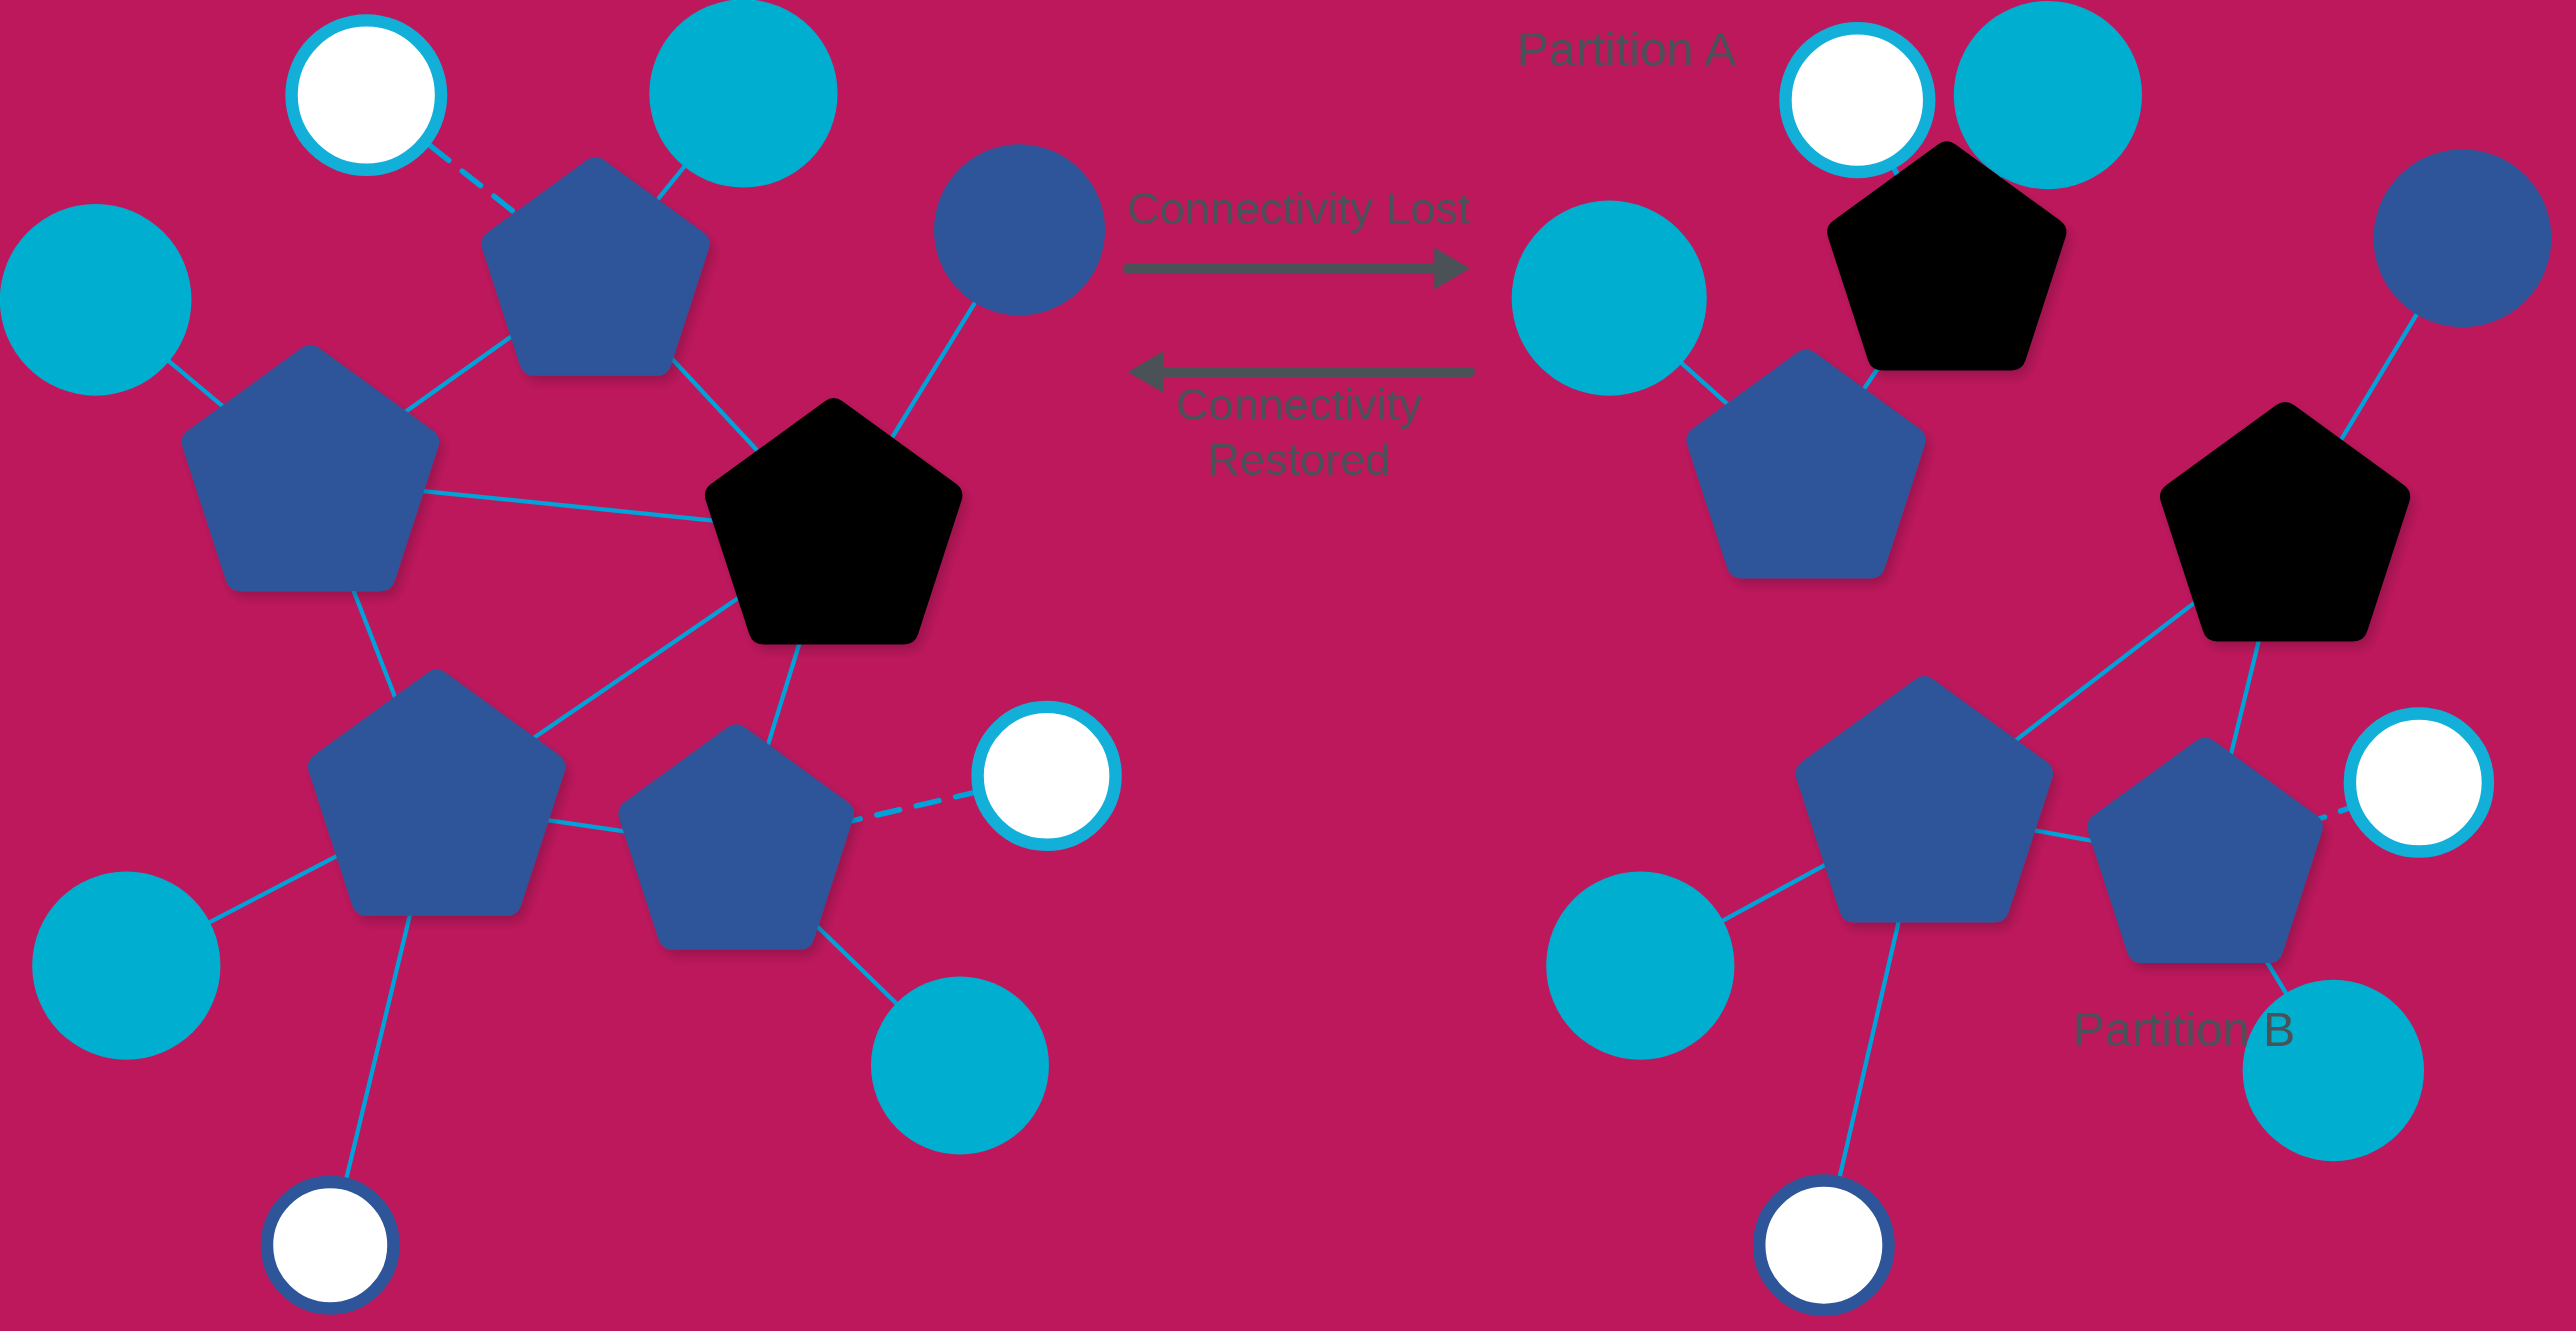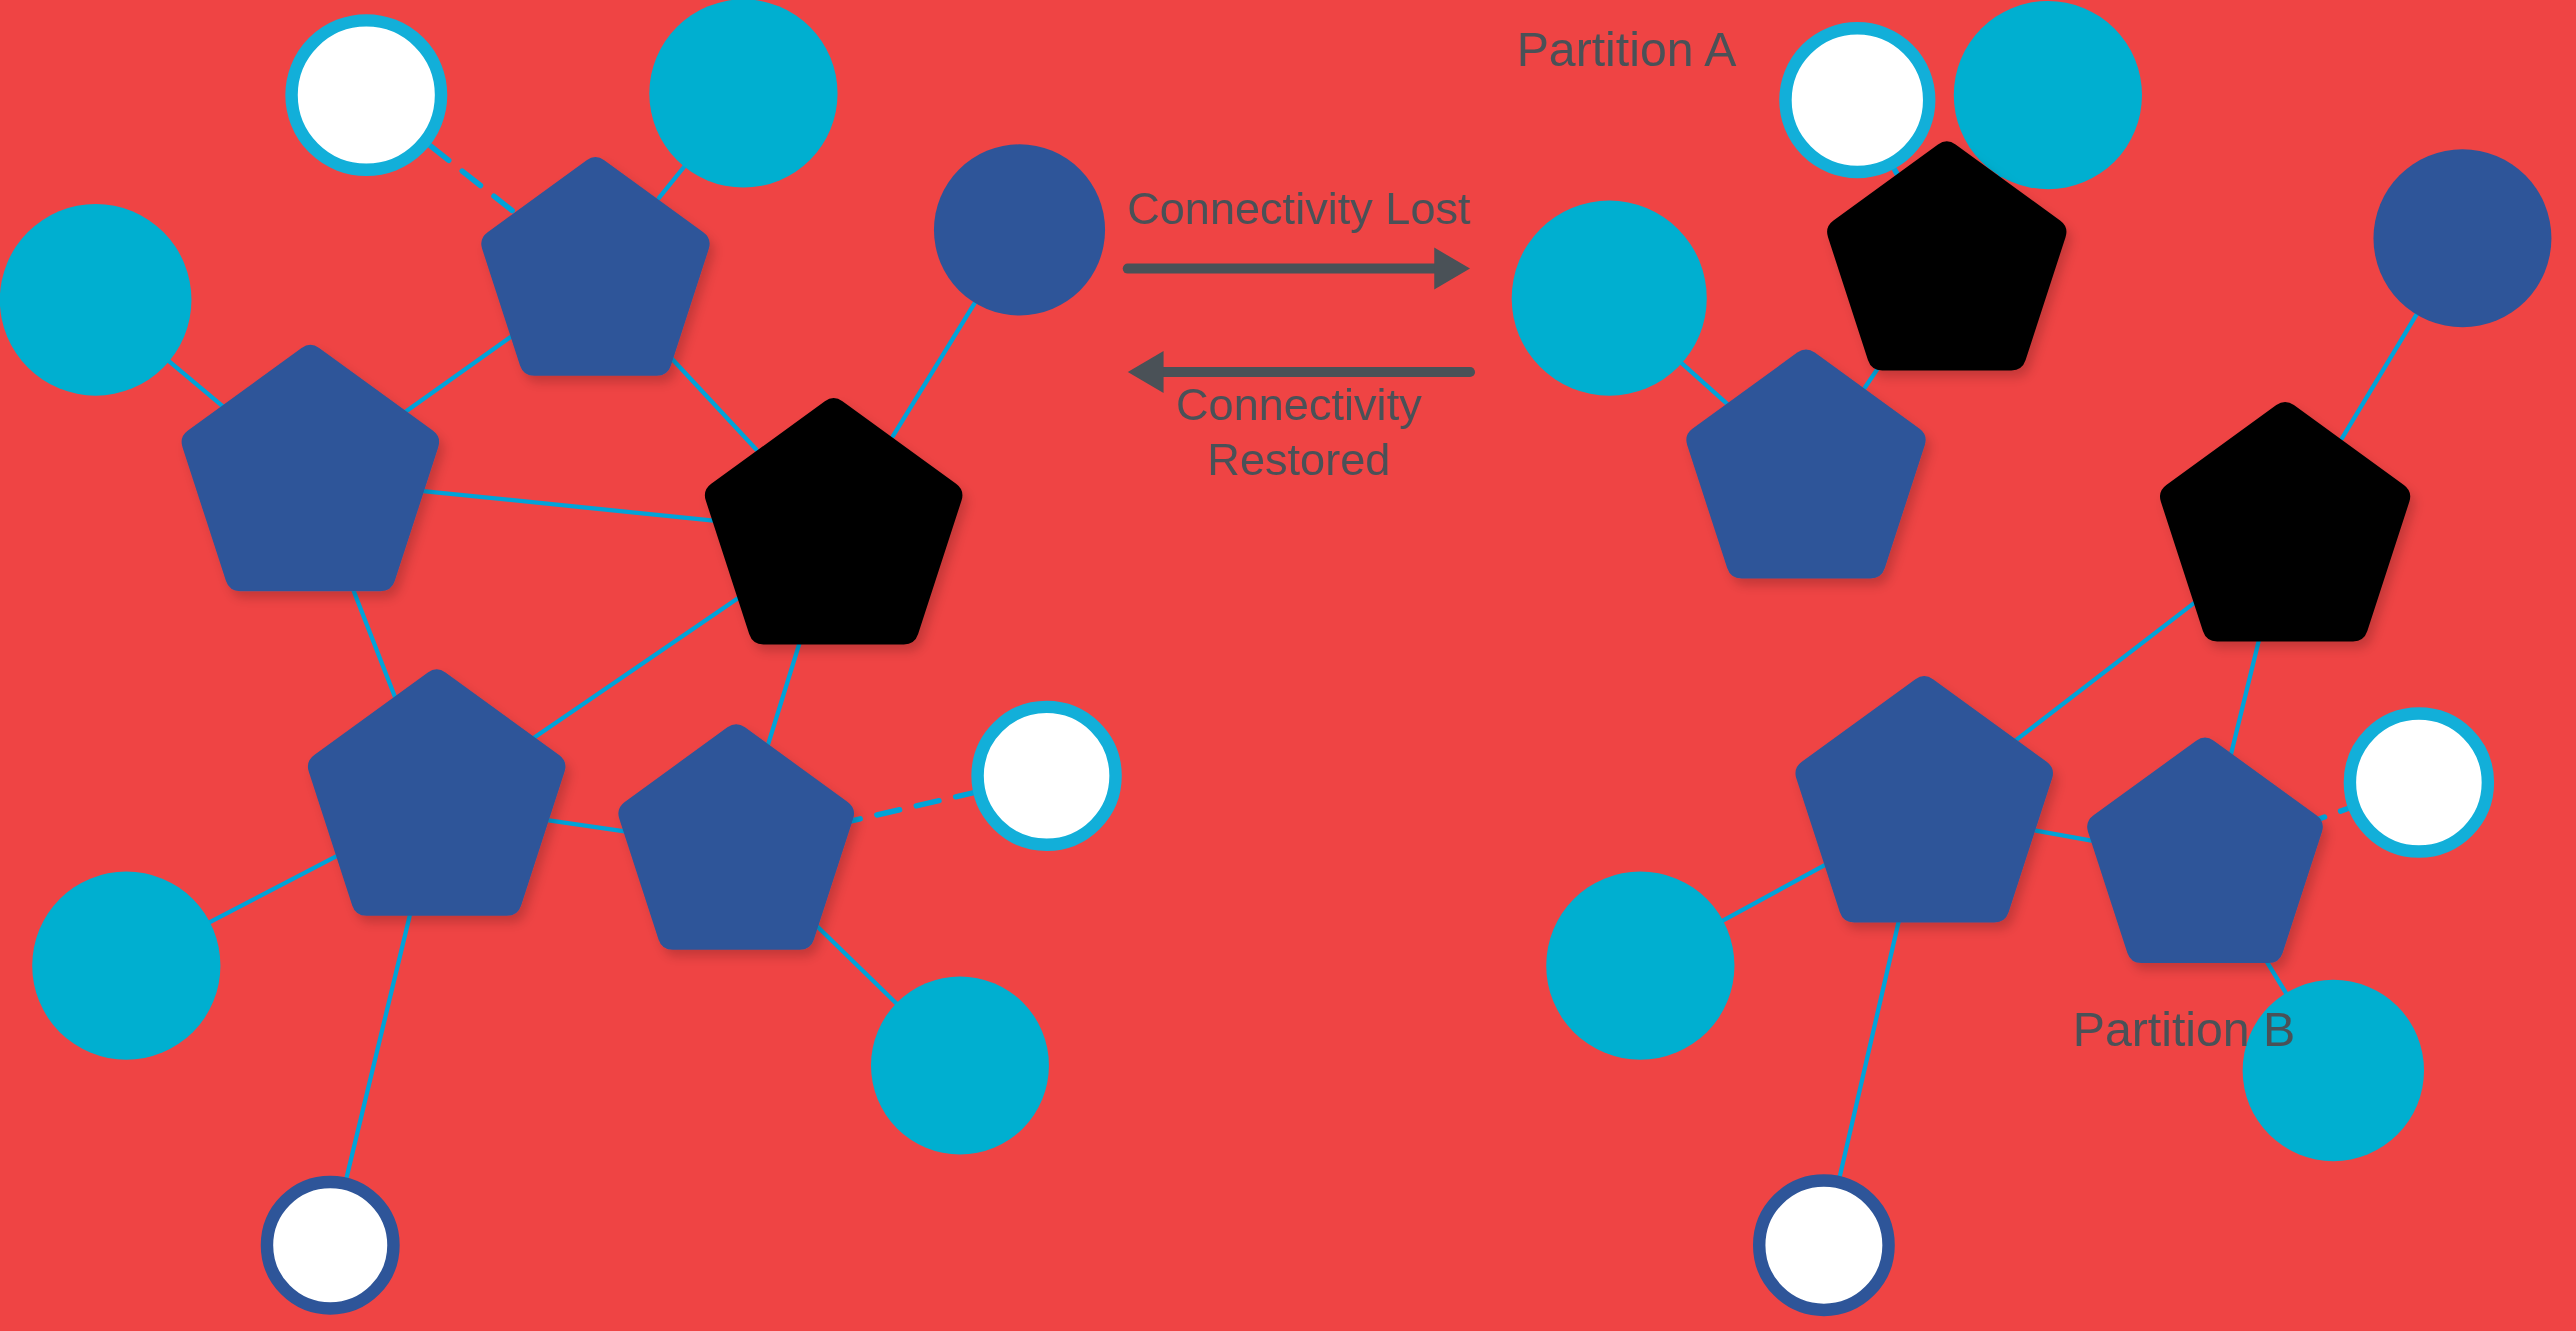--- a/index.html
+++ b/index.html
@@ -10,21 +10,21 @@
   body {
     width: 2576px;
     height: 1332px;
     overflow: hidden;
     font-family: "Liberation Sans", sans-serif;
   }
   #stage {
     position: relative;
     width: 2576px;
     height: 1332px;
-    background: #ef4444;
+    background: #be185d;
   }
   svg.graph-svg {
     position: absolute;
     top: 0;
     left: 0;
     width: 2576px;
     height: 1332px;
   }
   .graph-label {
     font-family: "Liberation Sans", sans-serif;

